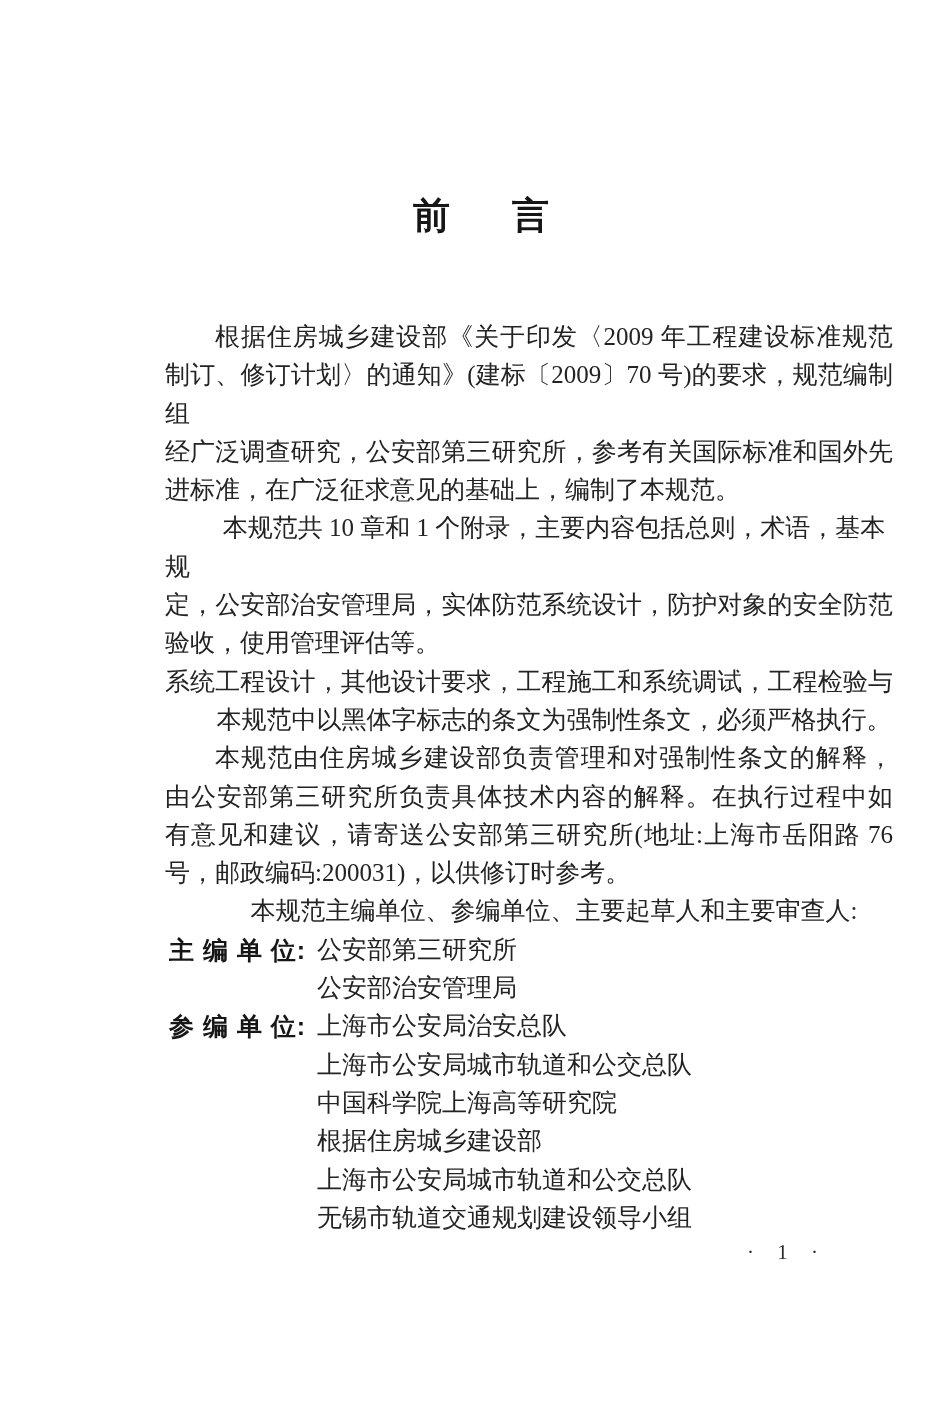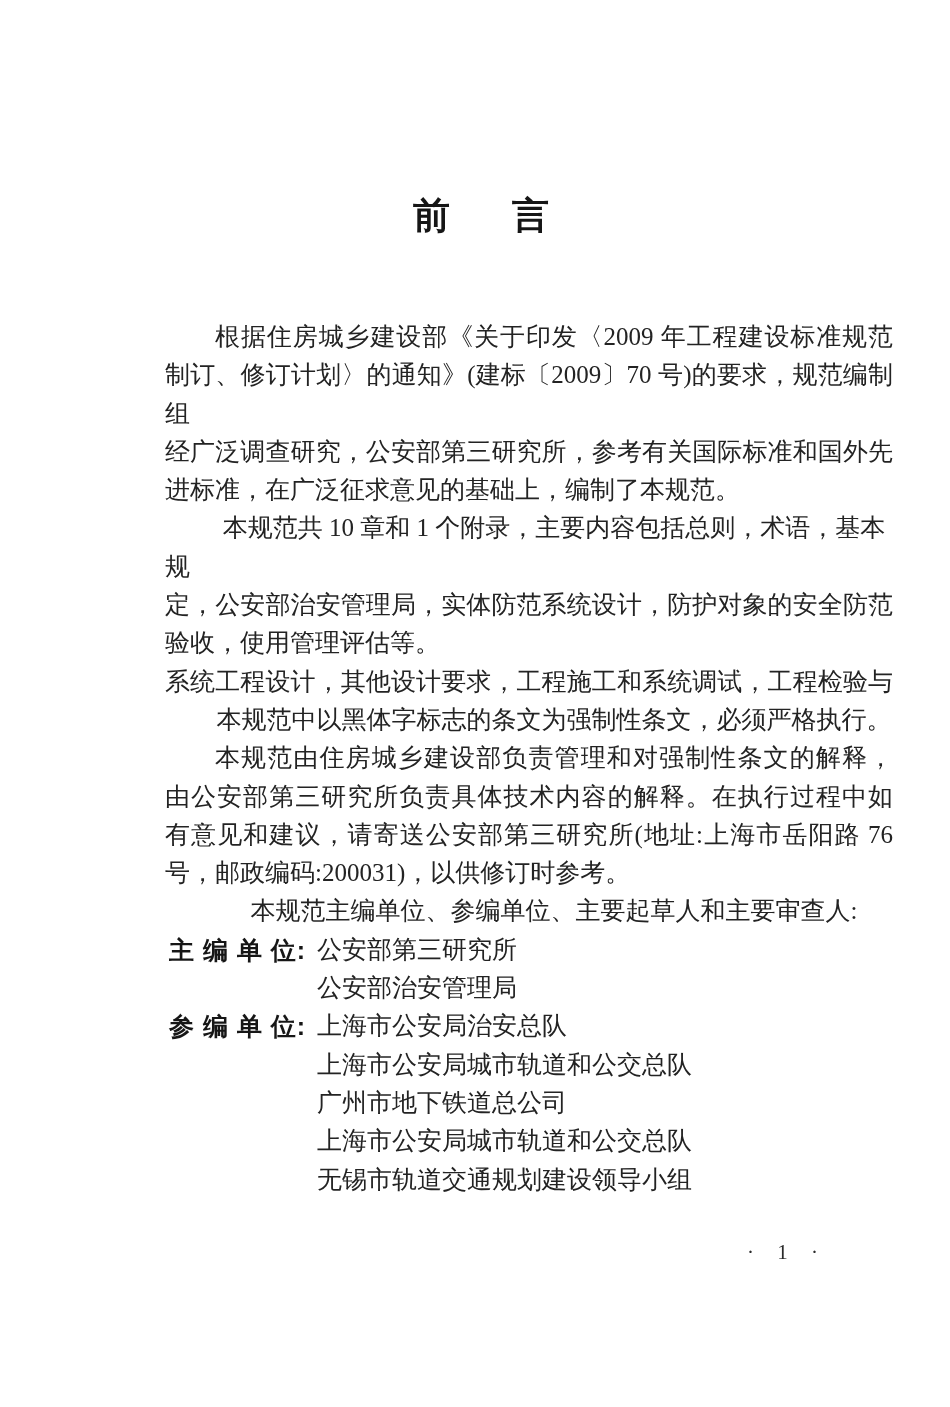--- a/index.html
+++ b/index.html
@@ -70,21 +70,22 @@
         <div class="line just">由公安部第三研究所负责具体技术内容的解释。在执行过程中如</div>
         <div class="line just">有意见和建议，请寄送公安部第三研究所(地址:上海市岳阳路 76</div>
         <div class="line">号，邮政编码:200031)，以供修订时参考。</div>
         <div class="line indent">本规范主编单位、参编单位、主要起草人和主要审查人:</div>
       </div>
     <div>
         <div class="unit-row"><span class="unit-label">主 编 单 位:</span><span>公安部第三研究所</span></div>
         <div class="unit-row"><span>公安部治安管理局</span></div>
         <div class="unit-row"><span class="unit-label">参 编 单 位:</span><span>上海市公安局治安总队</span></div>
         <div class="unit-row"><span>上海市公安局城市轨道和公交总队</span></div>
-        <div class="unit-row"><span>广州市地下铁道总公司</span></div>
+        <div class="unit-row"><span>中国科学院上海高等研究院</span></div>
+        <div class="unit-row"><span>根据住房城乡建设部</span></div>
         <div class="unit-row"><span>上海市公安局城市轨道和公交总队</span></div>
         <div class="unit-row"><span>无锡市轨道交通规划建设领导小组</span></div>
       </div>
   </div>
 
   <div class="page-num">· 1 ·</div>
 
 </div>
 
 </body></html>

